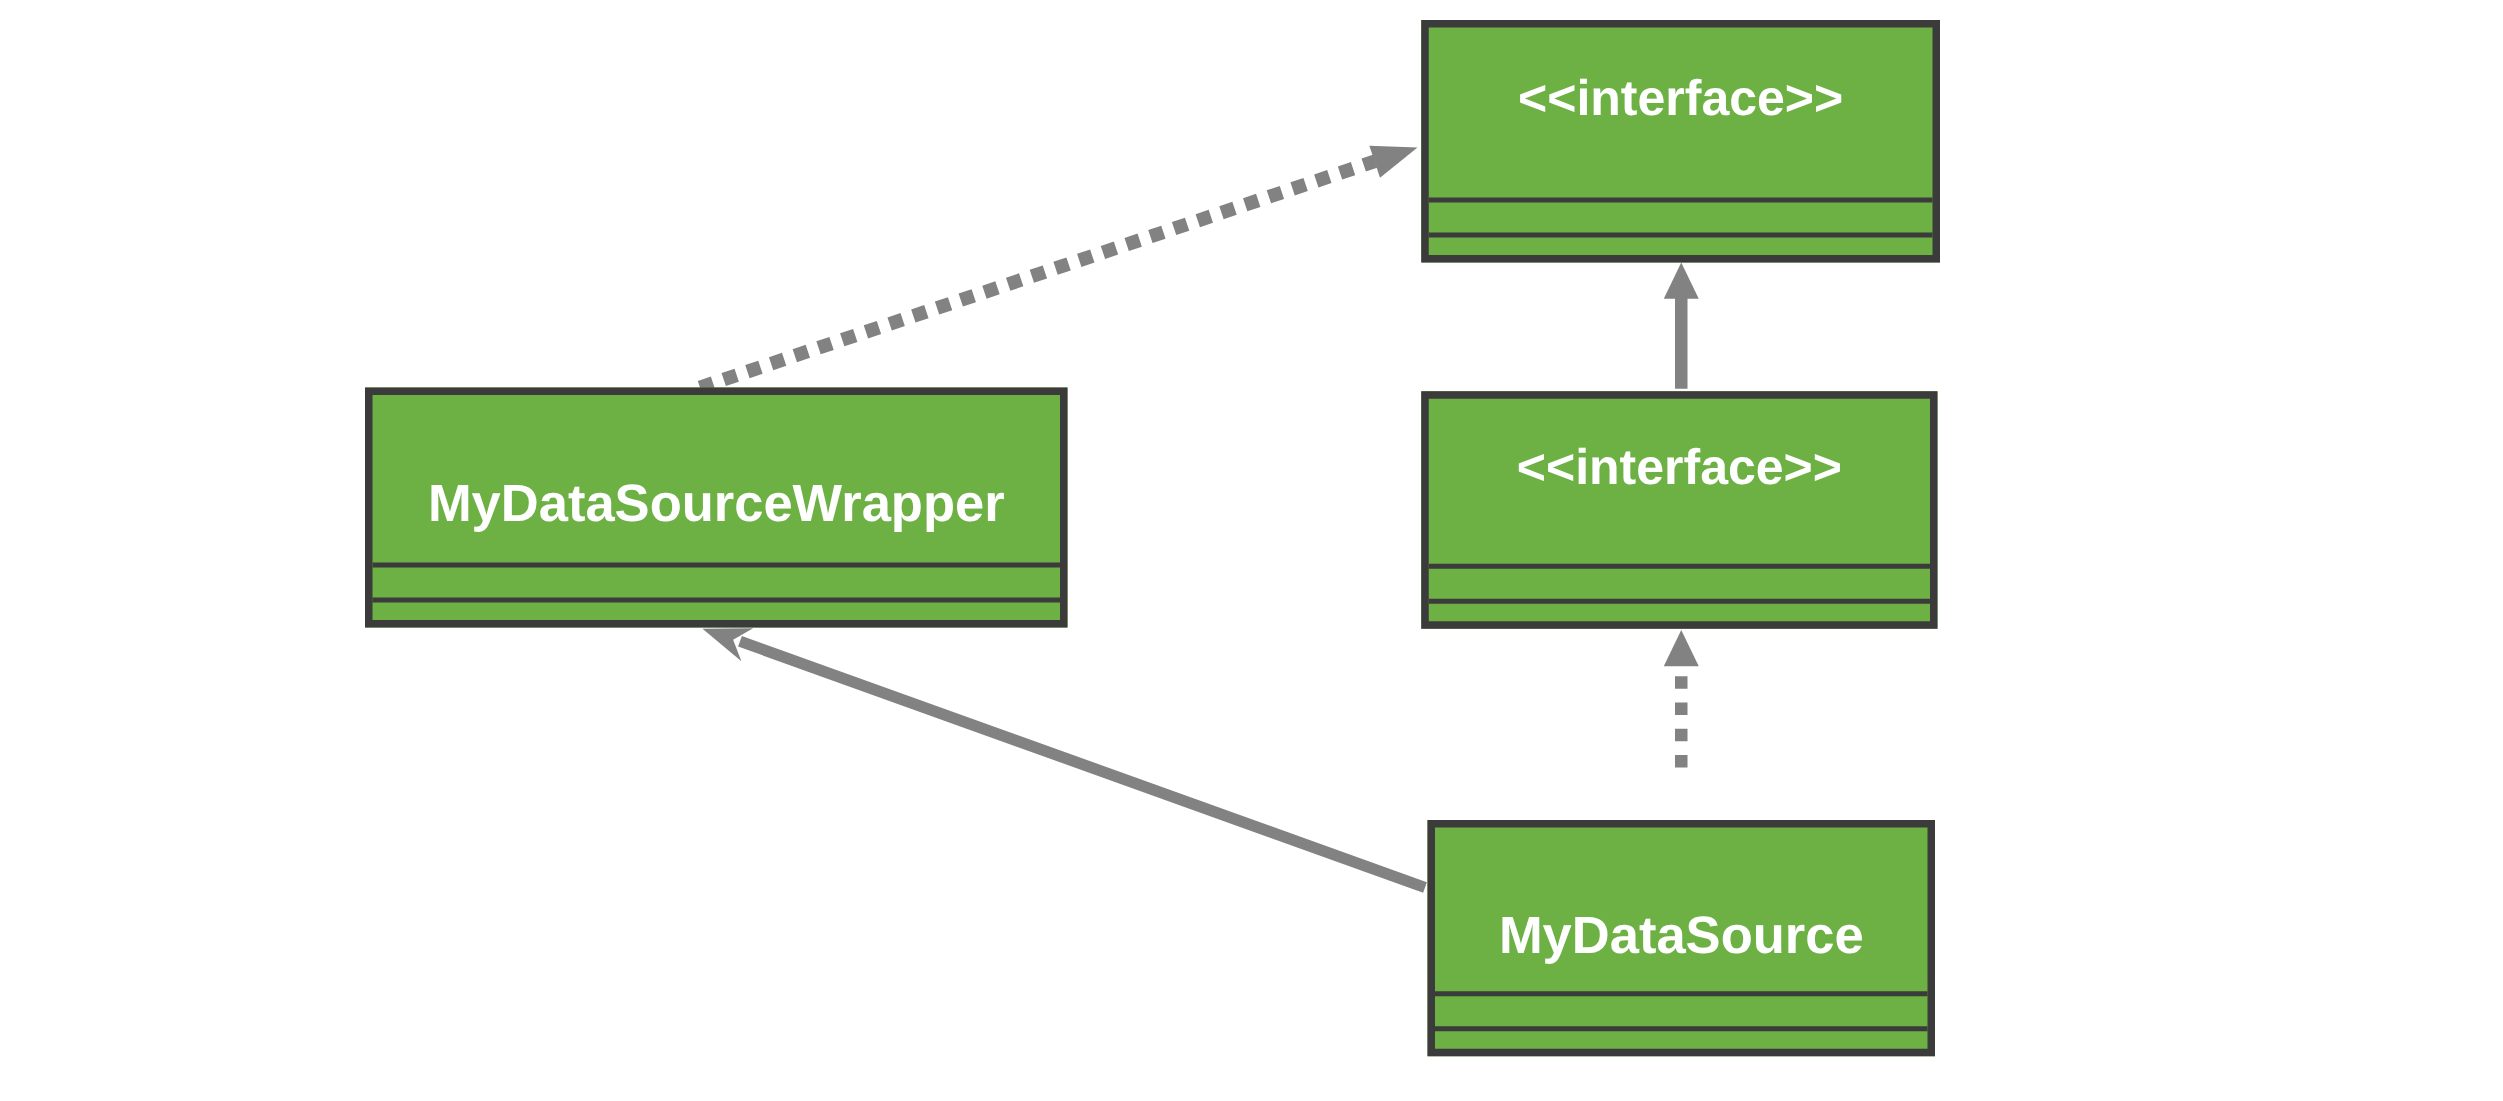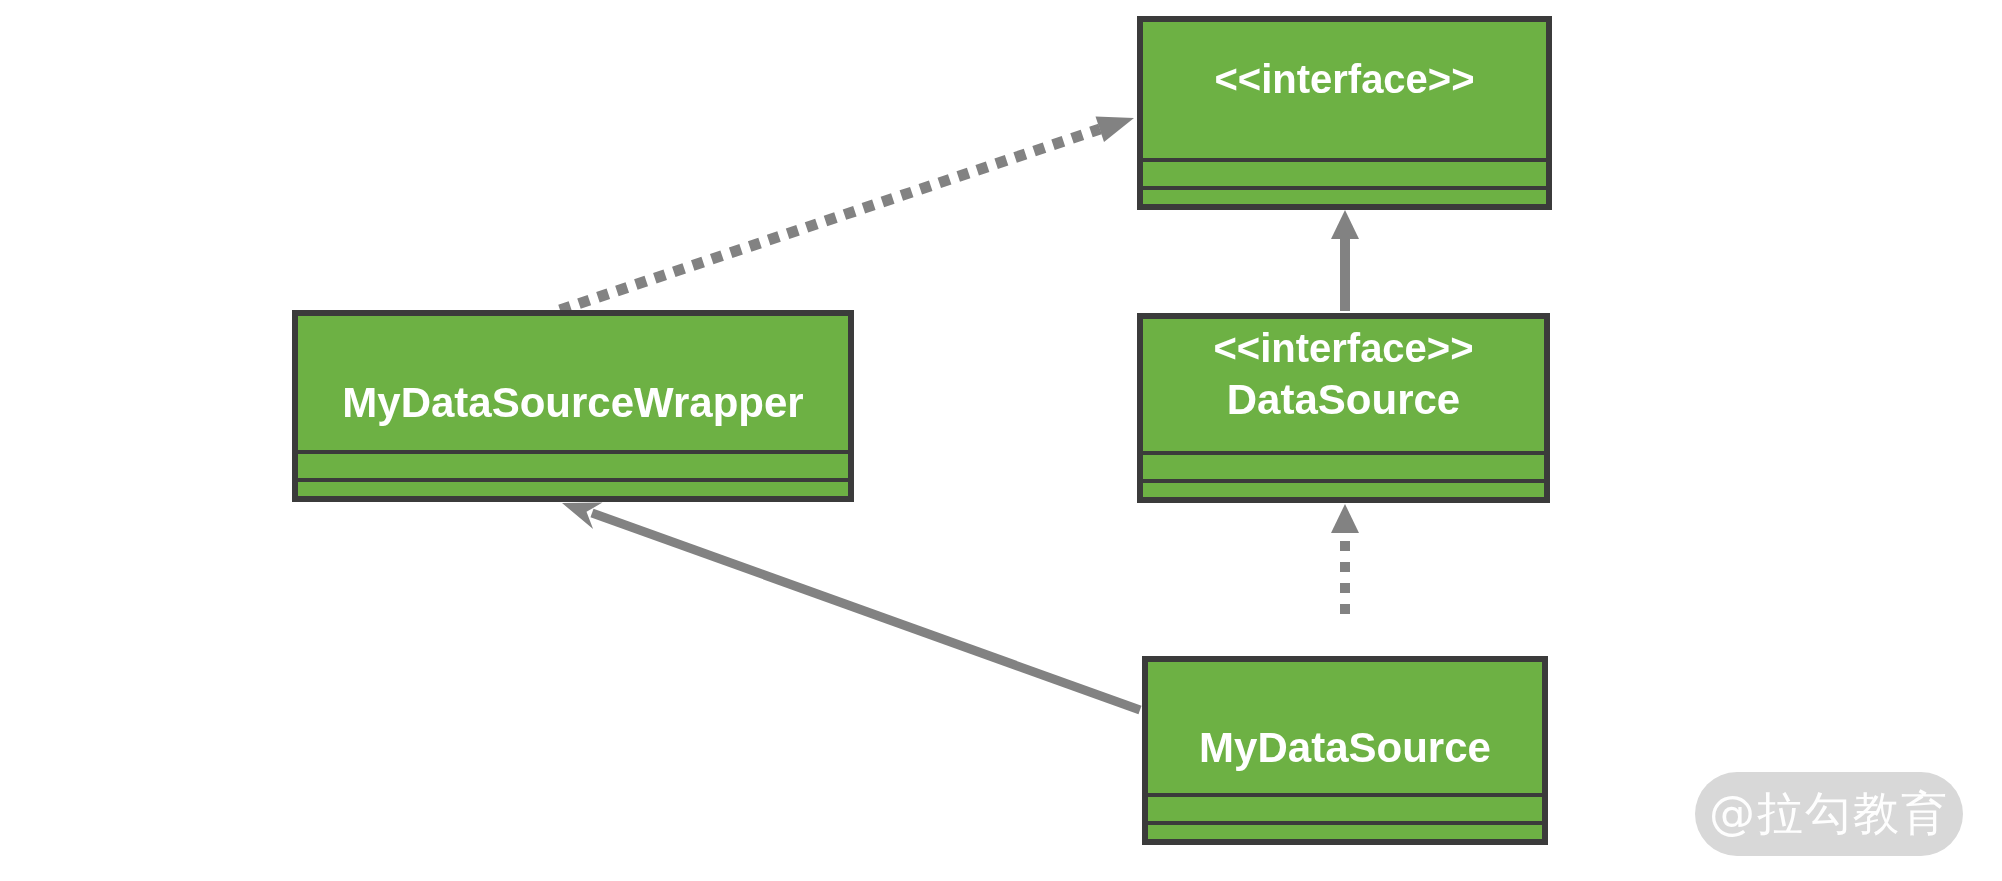--- a/index.html
+++ b/index.html
@@ -109,21 +109,20 @@
     <div class="node-title">
       <div class="stereotype">&lt;&lt;interface&gt;&gt;</div>
     </div>
     <div class="compartment attrs"></div>
     <div class="compartment methods"></div>
   </div>
 
   <div class="uml-node iface" style="left:1137px; top:313px; width:413px; height:190px;">
     <div class="node-title">
       <div class="stereotype">&lt;&lt;interface&gt;&gt;</div>
-      <div class="classname">DataSource</div>
     </div>
     <div class="compartment attrs"></div>
     <div class="compartment methods"></div>
   </div>
 
   <div class="uml-node plain" style="left:280px; top:310px; width:562px; height:192px;margin-left:12px;">
     <div class="node-title">
       <div class="classname">MyDataSourceWrapper</div>
     </div>
     <div class="compartment attrs"></div>
@@ -131,15 +130,14 @@
   </div>
 
   <div class="uml-node plain" style="left:1142px; top:616px; width:406px; height:189px;margin-top:40px;">
     <div class="node-title">
       <div class="classname">MyDataSource</div>
     </div>
     <div class="compartment attrs"></div>
     <div class="compartment methods"></div>
   </div>
 
-  <div class="watermark">@拉勾教育</div>
 
 </div>
 
 </body></html>

